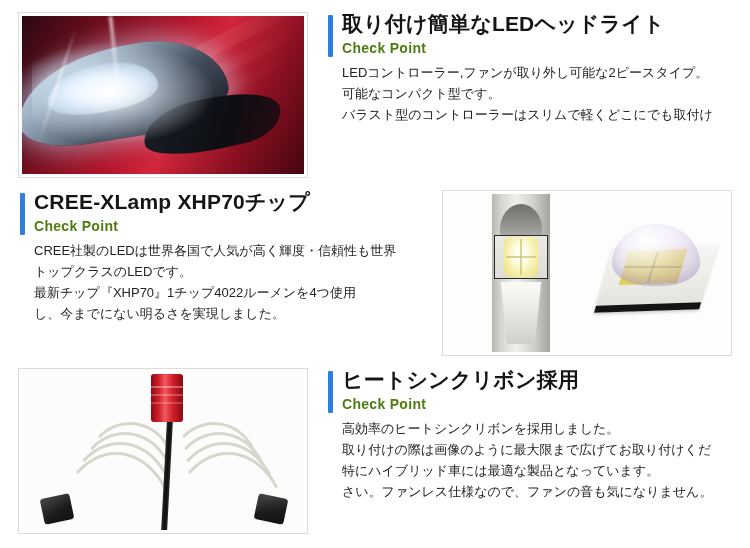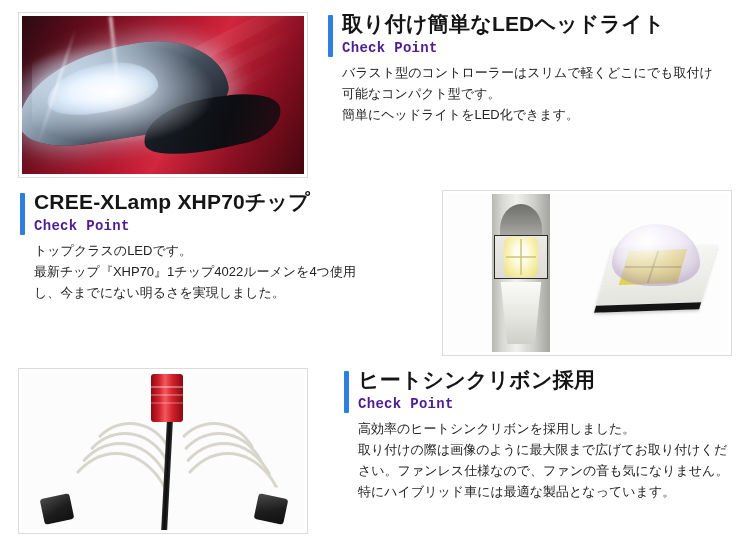--- a/index.html
+++ b/index.html
@@ -18,21 +18,21 @@
 
   .section {
     display: flex;
     width: 750px;
     box-sizing: border-box;
   }
   .section.reverse { flex-direction: row-reverse; justify-content: flex-end; }
 
   .sec-1 { height: 190px; padding-top: 12px; }
   .sec-2 { height: 178px; }
-  .sec-3 { height: 180px; gap: 16px; }
+  .sec-3 { height: 180px; }
 
   
   .media {
     width: 316px;
     flex: 0 0 316px;
     box-sizing: border-box;
     padding-left: 18px;
     padding-right: 8px;
   }
   .media.right {
@@ -284,23 +284,22 @@
     font-size: 21px;
     font-weight: bold;
     letter-spacing: 0.2px;
     color: #151515;
     line-height: 1.18;
   }
   .checkpoint {
     margin: 3px 0 0 0;
     font-size: 14px;
     font-weight: bold;
-    color: #4c1d95;
+    color: #4d7c0f;
     letter-spacing: 0.3px;
-    font-family: Liberation Mono, monospace;
   }
   .body-copy {
     margin: 6px 0 0 14px;
     font-size: 13px;
     line-height: 1.62;
     color: #242424;
   }
   .body-copy .line { display: block; white-space: nowrap; }
 </style>
 </head>
@@ -324,23 +323,23 @@
     </div>
   </div>
 
   <div class="textcol">
     <div class="head-wrap">
       <div class="accent-bar"></div>
       <h2 class="title">取り付け簡単なLEDヘッドライト</h2>
       <p class="checkpoint">Check Point</p>
     </div>
     <div class="body-copy">
+      <span class="line">LEDコントローラー,ファンが取り外し可能な2ピースタイプ。</span>
+      <span class="line">可能なコンパクト型です。</span>
       <span class="line">バラスト型のコントローラーはスリムで軽くどこにでも取付け</span>
-      <span class="line">可能なコンパクト型です。</span>
-      <span class="line">簡単にヘッドライトをLED化できます。</span>
     </div>
   </div>
 </div>
 
 <div class="section sec-2 reverse">
 
   <div class="media right">
     <div class="photo-frame">
       <div class="photo ph-chip">
         <div class="bulb-base"></div>
@@ -359,20 +358,21 @@
     </div>
   </div>
 
   <div class="textcol left-pad">
     <div class="head-wrap">
       <div class="accent-bar"></div>
       <h2 class="title">CREE-XLamp XHP70チップ</h2>
       <p class="checkpoint">Check Point</p>
     </div>
     <div class="body-copy">
+      <span class="line">CREE社製のLEDは世界各国で人気が高く輝度・信頼性も世界</span>
       <span class="line">トップクラスのLEDです。</span>
       <span class="line">最新チップ『XHP70』1チップ4022ルーメンを4つ使用</span>
       <span class="line">し、今までにない明るさを実現しました。</span>
     </div>
   </div>
 </div>
 
 <div class="section sec-3">
 
   <div class="media">
@@ -396,17 +396,17 @@
 
   <div class="textcol">
     <div class="head-wrap">
       <div class="accent-bar"></div>
       <h2 class="title">ヒートシンクリボン採用</h2>
       <p class="checkpoint">Check Point</p>
     </div>
     <div class="body-copy">
       <span class="line">高効率のヒートシンクリボンを採用しました。</span>
       <span class="line">取り付けの際は画像のように最大限まで広げてお取り付けくだ</span>
+      <span class="line">特にハイブリッド車には最適な製品となっています。</span>
       <span class="line">さい。ファンレス仕様なので、ファンの音も気になりません。</span>
-      <span class="line">特にハイブリッド車には最適な製品となっています。</span>
     </div>
   </div>
 </div>
 
 </body></html>

